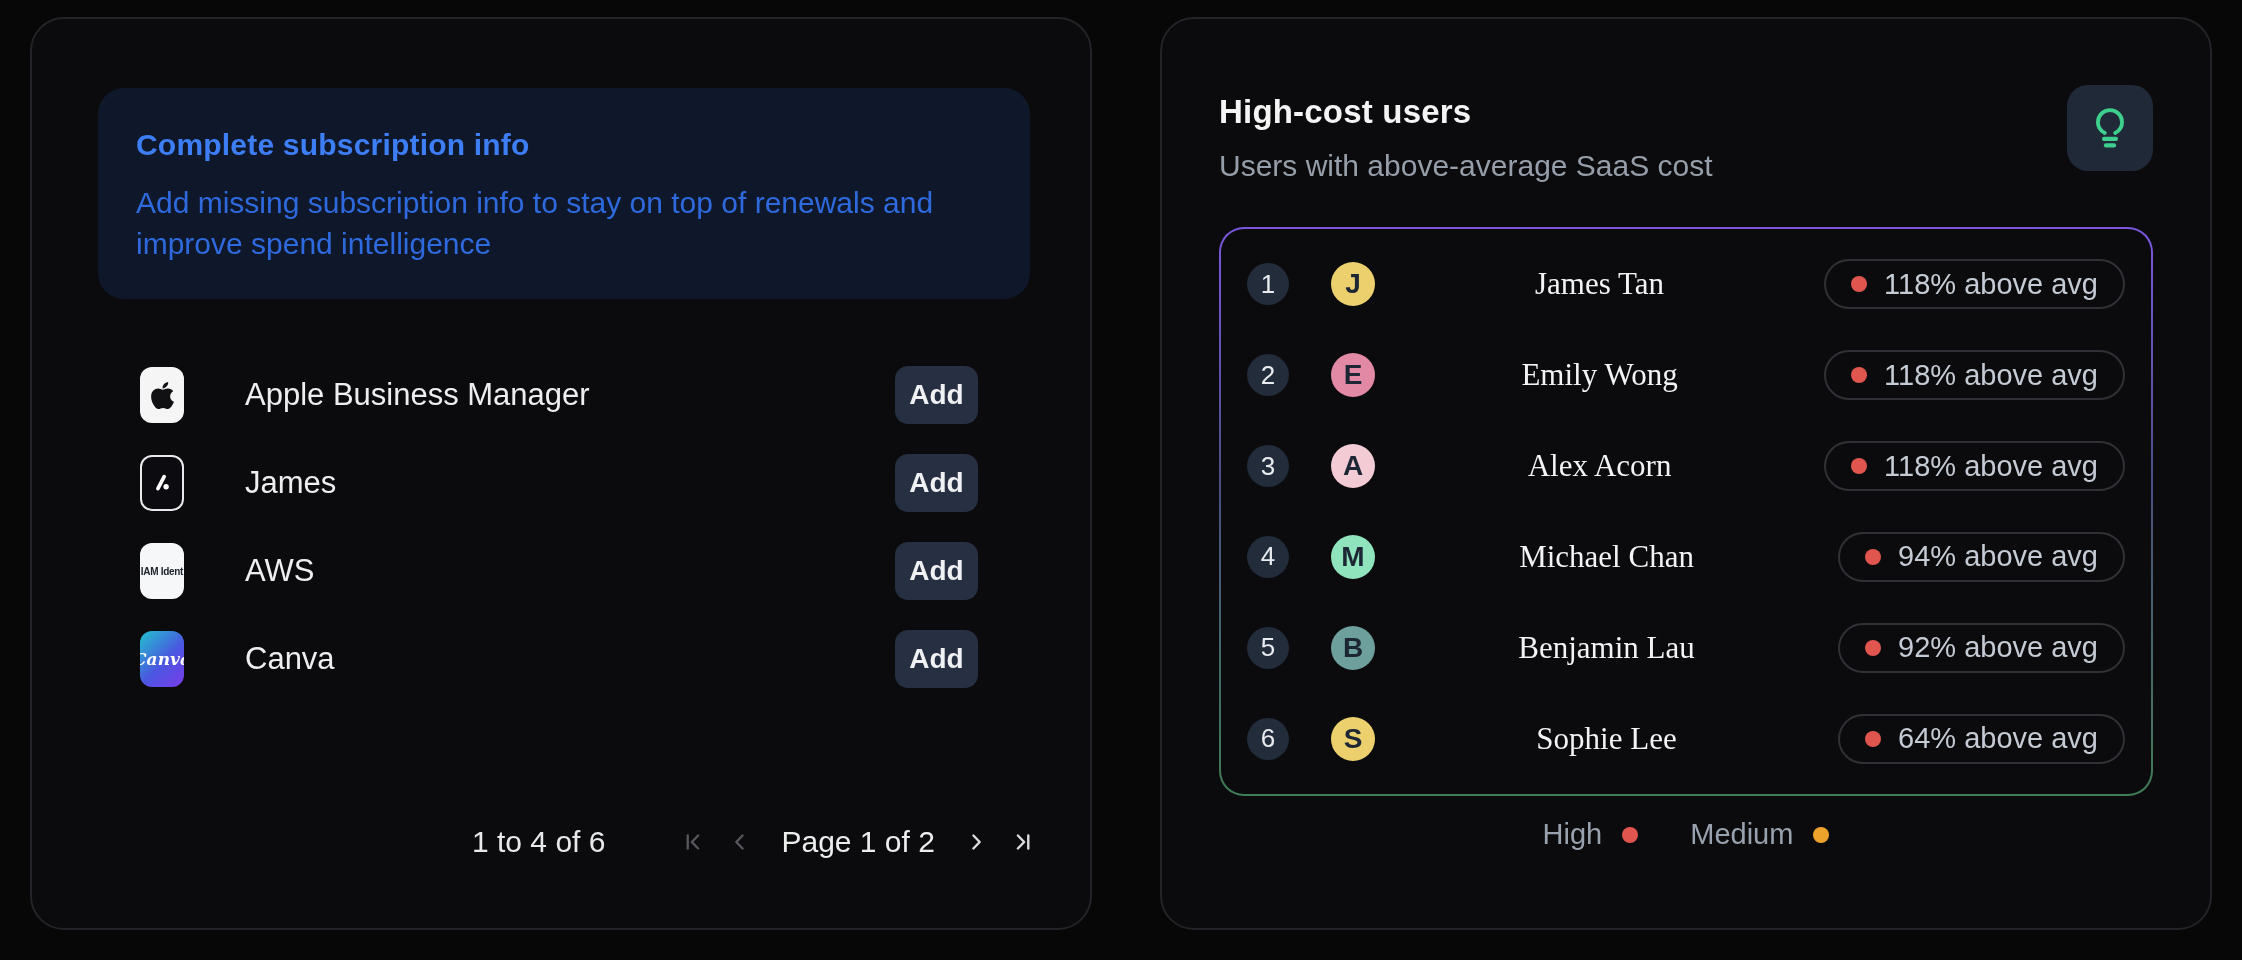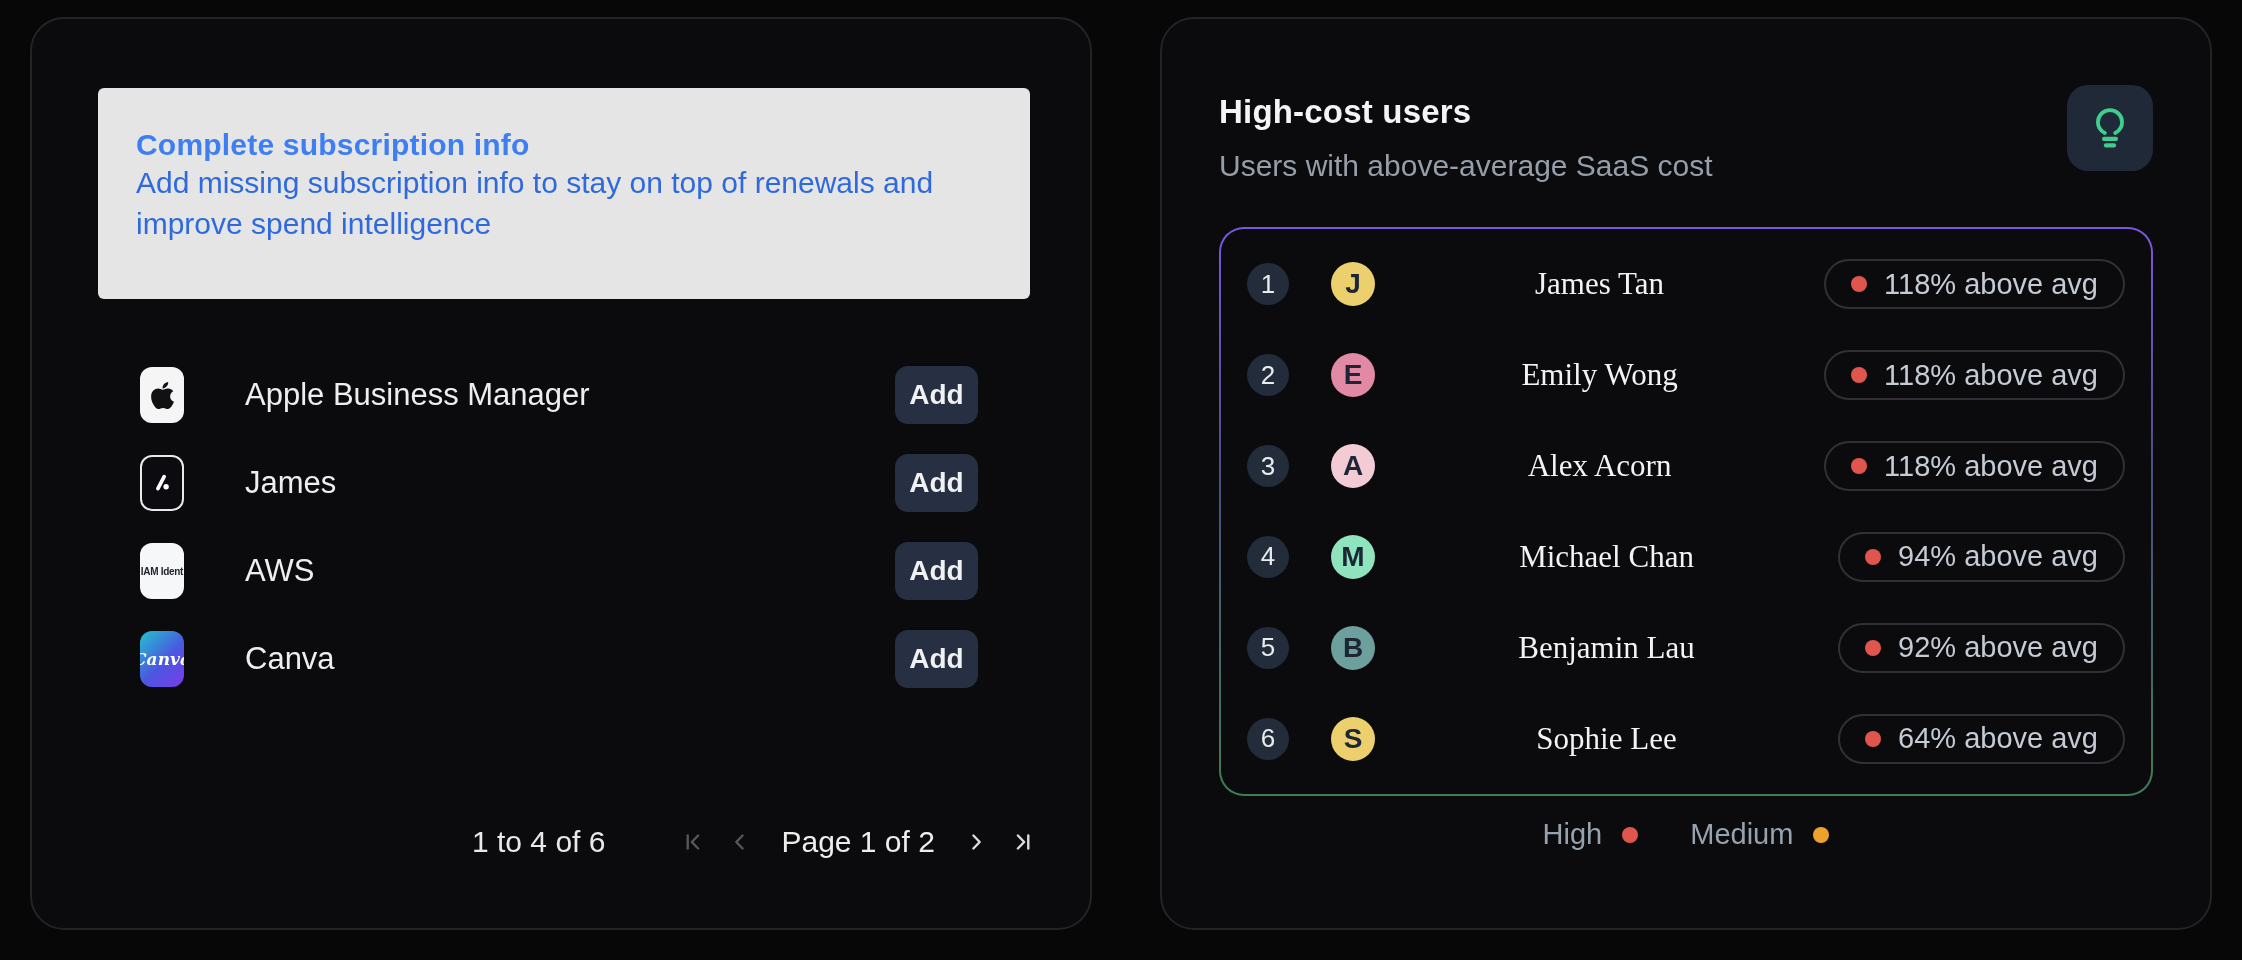--- a/index.html
+++ b/index.html
@@ -19,26 +19,26 @@
     border: 2px solid #232328;
     border-radius: 34px;
   }
   .card-left  { left: 30px;  width: 1062px; }
   .card-right { left: 1160px; width: 1052px; }
 
   
   .banner {
     margin: 69px 60px 0 66px;
     height: 211px;
-    background: #e5e5e5;
-    border-radius: 6px;
+    background: #0f172a;
+    border-radius: 26px;
     padding: 40px 40px 0 38px;
   }
   .banner-title { font-size: 30px; font-weight: 700; color: #3d7ef5; letter-spacing: .2px; }
-  .banner-body  { font-size: 30px; font-weight: 500; color: #2e6add; line-height: 41px; max-width: 830px; }
+  .banner-body  { margin-top: 20px; font-size: 30px; font-weight: 500; color: #2e6add; line-height: 41px; max-width: 830px; }
 
   .app-list { margin-top: 74px; }
   .app-row {
     height: 44px;
     margin: 0 112px 44px 108px;
     display: flex;
     align-items: center;
   }
   .app-icon {
     width: 44px; height: 56px;

